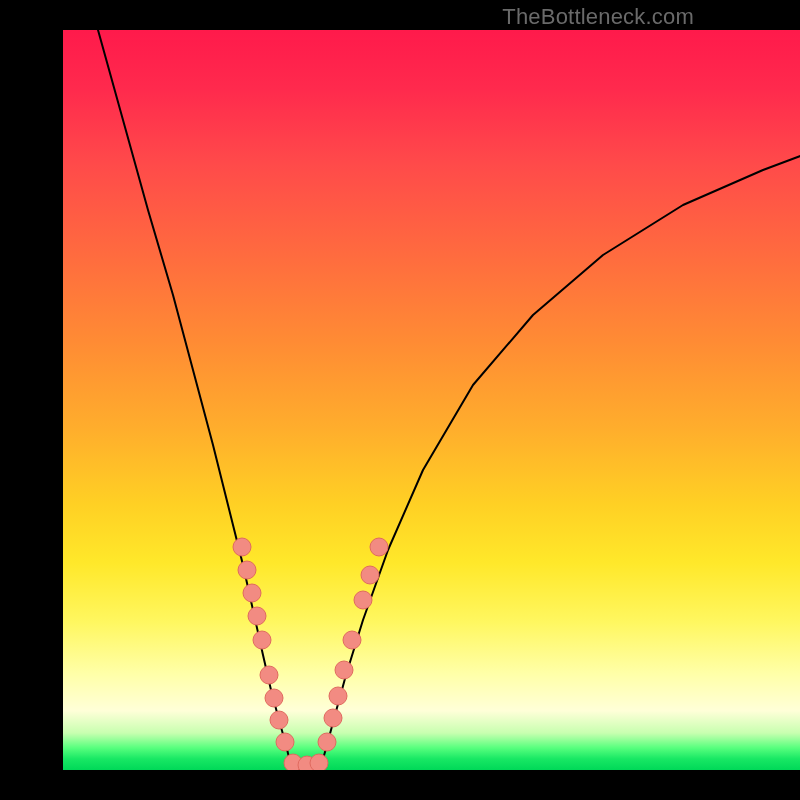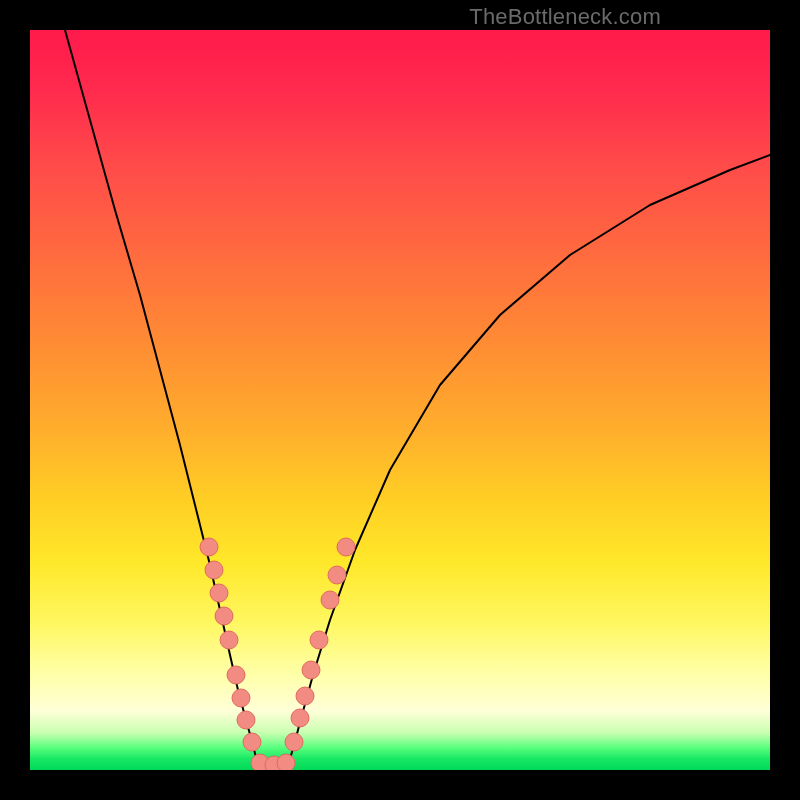--- a/index.html
+++ b/index.html
@@ -9,20 +9,21 @@
     height: 800px;
     background: #000000;
     overflow: hidden;
     font-family: Arial, Helvetica, sans-serif;
   }
   .stage {
     position: relative;
     width: 673px;
     height: 800px;
     background: #000000;
+    margin-left: 33px;
   }
   .plot {
     position: absolute;
     left: 30px;
     top: 30px;
     width: 740px;
     height: 740px;
     overflow: hidden;
   }
   .gradient {

